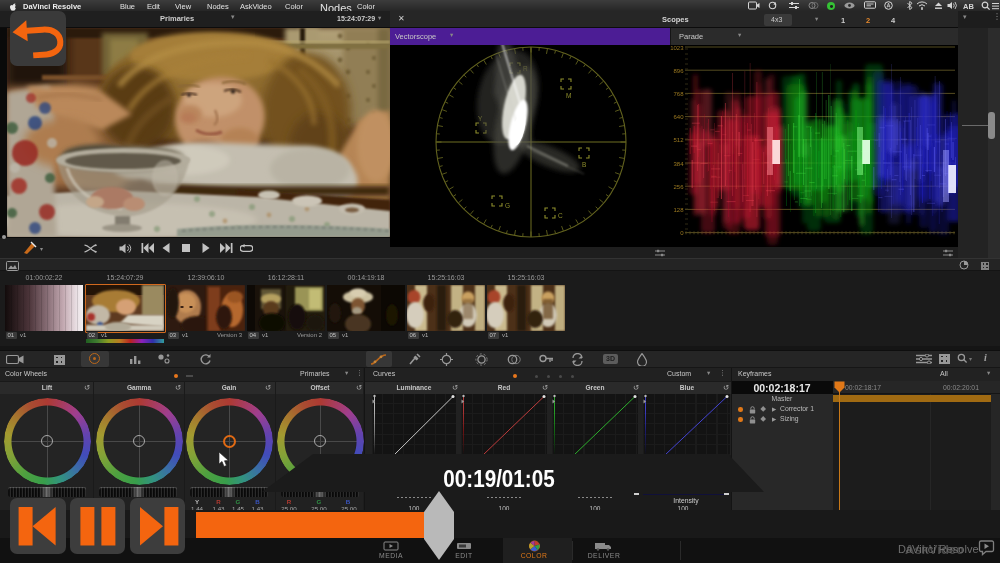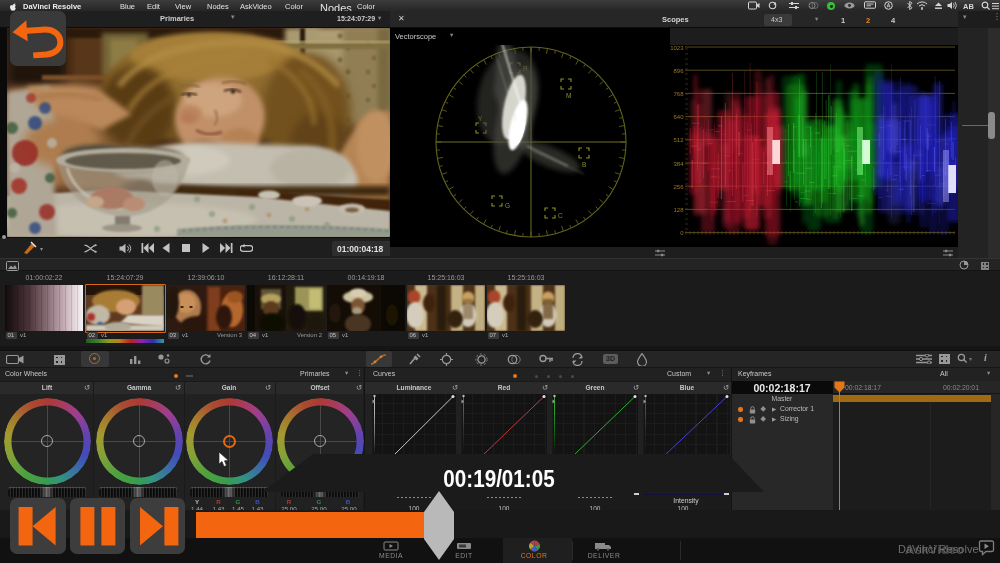--- a/index.html
+++ b/index.html
@@ -221,24 +221,20 @@
           <ellipse cx="158" cy="150" rx="13" ry="18" fill="#d5cfbf" opacity="0.5" filter="url(#b1)"></ellipse>
           <ellipse cx="105" cy="170" rx="21" ry="11" fill="#bd8770" filter="url(#b1)"></ellipse>
           <ellipse cx="127" cy="176" rx="11" ry="7" fill="#cc9c80" filter="url(#b1)"></ellipse>
           <ellipse cx="88" cy="174" rx="9" ry="6" fill="#d8b898" filter="url(#b1)"></ellipse>
           <rect x="108" y="188" width="15" height="12" fill="#8f897b" filter="url(#b1)"></rect>
           <ellipse cx="115" cy="200" rx="20" ry="4" fill="#aaa495" filter="url(#b1)"></ellipse>
           <rect width="383" height="209" fill="#170c02" opacity="0.10"></rect>
         </svg></div>
   </div>
 
-  <div class="abs" style="left:0;top:237px;width:390px;height:21px;background:#1e1e1e;border-top:1px solid #0e0e0e;">
-    <div class="abs" style="left:332px;top:3px;width:64px;height:15px;background:#2e2e2e;border-radius:2px;"></div>
-    <div class="tx" style="left:337px;top:6px;font-size:8.5px;font-weight:bold;color:#e2e2e2;">01:00:04:18</div>
-  </div>
   <div id="transporticons">
       <svg class="abs" style="left:22px;top:241px;" width="15" height="14" viewBox="0 0 15 14">
         <path d="M2 12 L10 2 L13 5 L5 13 Z" fill="#c86a1a"></path>
         <path d="M9 1 L14 6" stroke="#e8e8e8" stroke-width="1.4"></path>
       </svg>
       <div class="tx" style="left:40px;top:245px;font-size:6px;color:#8a8a8a;">▾</div>
       <svg class="abs" style="left:84px;top:243.5px;" width="13" height="9" viewBox="0 0 13 9">
         <path d="M0.5 1.2 C5 1.2 8 7.8 12.5 7.8 M0.5 7.8 C5 7.8 8 1.2 12.5 1.2" stroke="#b8b8b8" stroke-width="1.2" fill="none"></path>
         <path d="M10.8 0 L13 1.2 L10.8 2.4 Z M10.8 6.6 L13 7.8 L10.8 9 Z" fill="#b8b8b8"></path>
       </svg>
@@ -274,21 +270,21 @@
     <div class="abs" style="left:374px;top:2.5px;width:28px;height:12px;background:#3a3a3a;border-radius:2px;"></div>
     <div class="tx" style="left:381px;top:5px;font-size:7px;color:#ccc;">4x3</div>
     <div class="tx" style="left:425px;top:4px;font-size:6.5px;color:#888;">▾</div>
     <div class="tx" style="left:451px;top:4.5px;font-size:7.5px;font-weight:bold;color:#ccc;">1</div>
     <div class="tx" style="left:476px;top:4.5px;font-size:7.5px;font-weight:bold;color:#e98a2b;">2</div>
     <div class="tx" style="left:501px;top:4.5px;font-size:7.5px;font-weight:bold;color:#ccc;">4</div>
   </div>
   <div class="tx" style="left:963px;top:13px;font-size:7px;color:#8a8a8a;">▾</div>
   <div class="tx" style="left:993px;top:12px;font-size:8px;color:#9a9a9a;">⋮</div>
 
-  <div class="abs" style="left:390px;top:28px;width:280px;height:17px;background:#000000;">
+  <div class="abs" style="left:390px;top:28px;width:280px;height:17px;background:#4c1d95;">
     <div class="tx" style="left:5px;top:4px;font-size:7.5px;color:#c8c8c8;">Vectorscope</div>
     <div class="tx" style="left:60px;top:3px;font-size:6.5px;color:#888;">▾</div>
   </div>
   <div id="vscope" class="abs" style="left:390px;top:45px;width:280px;height:202px;background:#000;"><svg width="280" height="202" viewBox="0 0 280 202">
         <defs>
           <filter id="vb" x="-40%" y="-40%" width="180%" height="180%">
             <feGaussianBlur stdDeviation="2.6"></feGaussianBlur>
           </filter>
           <filter id="vb2" x="-40%" y="-40%" width="180%" height="180%">
             <feGaussianBlur stdDeviation="0.9"></feGaussianBlur>
@@ -327,20 +323,24 @@
         <ellipse cx="129" cy="84" rx="5.5" ry="17" fill="#fff" transform="rotate(13 129 84)"></ellipse>
       </svg></div>
   <div class="abs" style="left:390px;top:247px;width:280px;height:11px;background:#1e1e1e;">
       <svg class="abs" style="left:265px;top:2px;" width="10" height="8" viewBox="0 0 10 8">
         <path d="M0 2 H10 M0 6 H10" stroke="#8a8a8a" stroke-width="1.1"></path>
         <rect x="2" y="0.8" width="2.2" height="2.4" fill="#8a8a8a"></rect>
         <rect x="6" y="4.8" width="2.2" height="2.4" fill="#8a8a8a"></rect>
       </svg>
     </div>
 
+  <div class="abs" style="left:670px;top:28px;width:288px;height:17px;background:#2b2b2b;border-left:1px solid #151515;">
+    <div class="tx" style="left:8px;top:4px;font-size:7.5px;color:#c8c8c8;">Parade</div>
+    <div class="tx" style="left:67px;top:3px;font-size:6.5px;color:#888;">▾</div>
+  </div>
   <div id="parade" class="abs" style="left:670px;top:45px;width:288px;height:202px;background:#000;"><svg width="288" height="202" viewBox="0 0 288 202">
         <defs>
           <filter id="pb" x="-20%" y="-20%" width="140%" height="140%">
             <feGaussianBlur stdDeviation="0.7"></feGaussianBlur>
           </filter>
           <filter id="pb2" x="-20%" y="-20%" width="140%" height="140%">
             <feGaussianBlur stdDeviation="2"></feGaussianBlur>
           </filter>
         </defs>
         <rect width="288" height="202" fill="#000"></rect>

